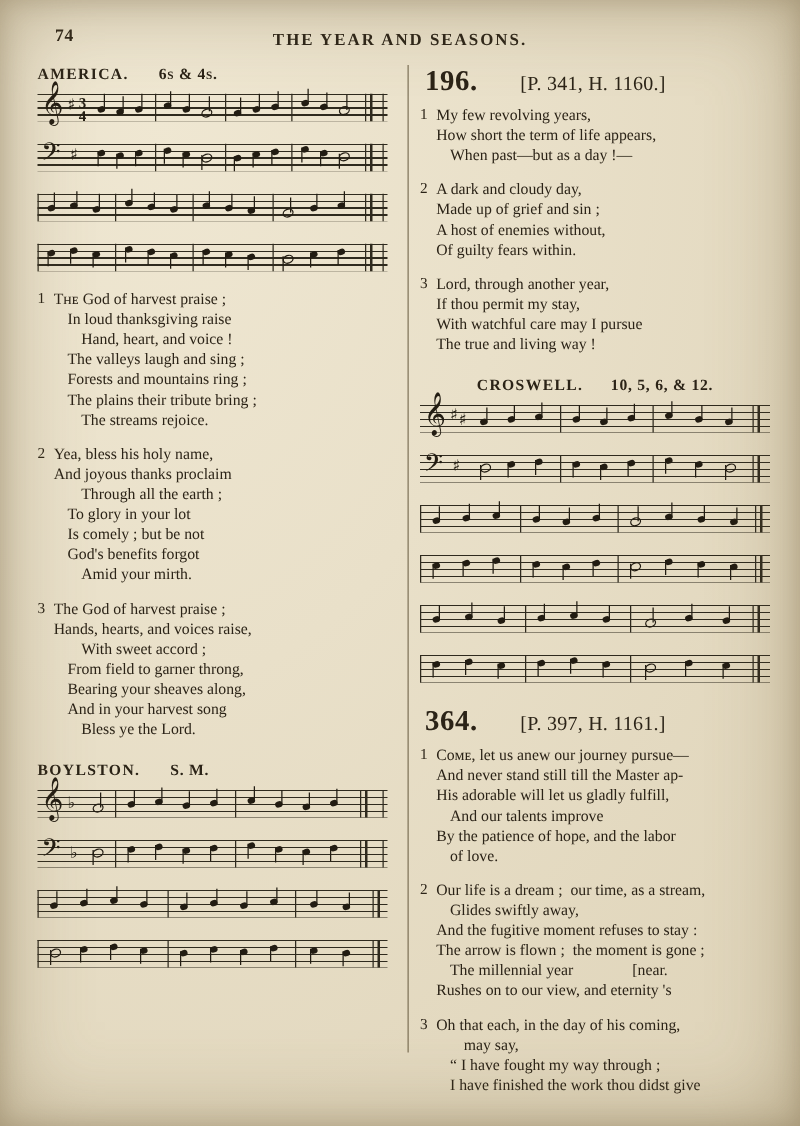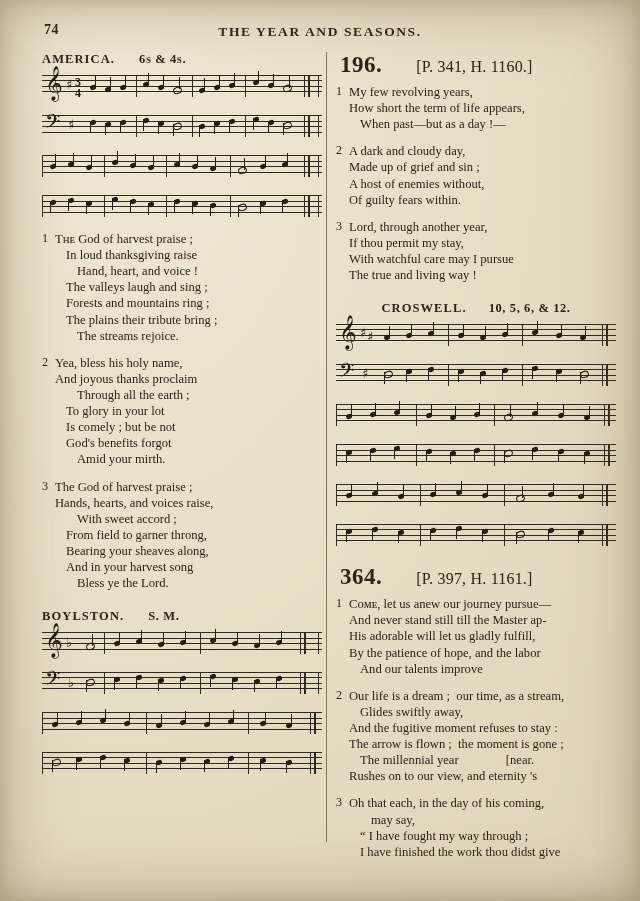--- a/index.html
+++ b/index.html
@@ -34,21 +34,21 @@
     position:absolute;left:0;right:0;top:2px;
     text-align:center;
     font-size:13.5px;font-weight:bold;letter-spacing:1.6px;
     font-variant:small-caps;
   }
   
   .col{
     position:absolute;top:52px;
     width:280px;
   }
-  .col-left{left:42px;}
+  .col-left{left:30px;}
   .col-right{left:336px;}
   .divider{
     position:absolute;
     left:326px;top:52px;width:1px;height:790px;
     background:#5d5136;
     opacity:.75;
   }
   
   .tune-head{
     display:flex;align-items:baseline;
@@ -685,22 +685,23 @@
     <span class="hymn-num">364.</span>
     <span class="hymn-ref">[P. 397, H. 1161.]</span>
   </div>
 
   <div class="verse">
     <div class="vnum">1</div>
     <div class="vlines">
       <div class="vline">Cᴏᴍᴇ, let us anew our journey pursue—</div>
       <div class="vline">And never stand still till the Master ap-</div>
       <div class="vline">His adorable will let us gladly fulfill,</div>
+      <div class="vline i1">And our talents improve</div>
       <div class="vline">By the patience of hope, and the labor</div>
-      <div class="vline i1">And our talents improve</div>
+      <div class="vline i1">of love.</div>
     </div>
   </div>
 
   <div class="verse">
     <div class="vnum">2</div>
     <div class="vlines">
       <div class="vline">Our life is a dream ;  our time, as a stream,</div>
       <div class="vline i1">Glides swiftly away,</div>
       <div class="vline">And the fugitive moment refuses to stay :</div>
       <div class="vline">The arrow is flown ;  the moment is gone ;</div>

